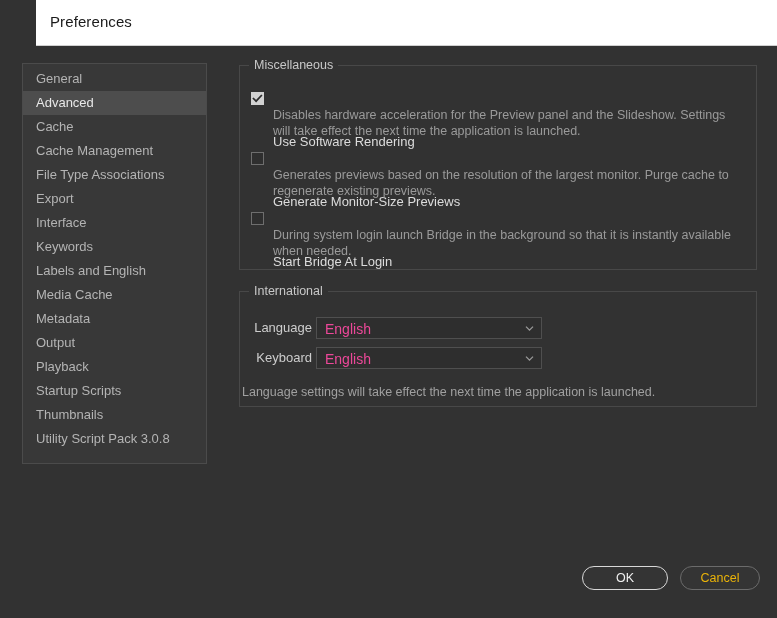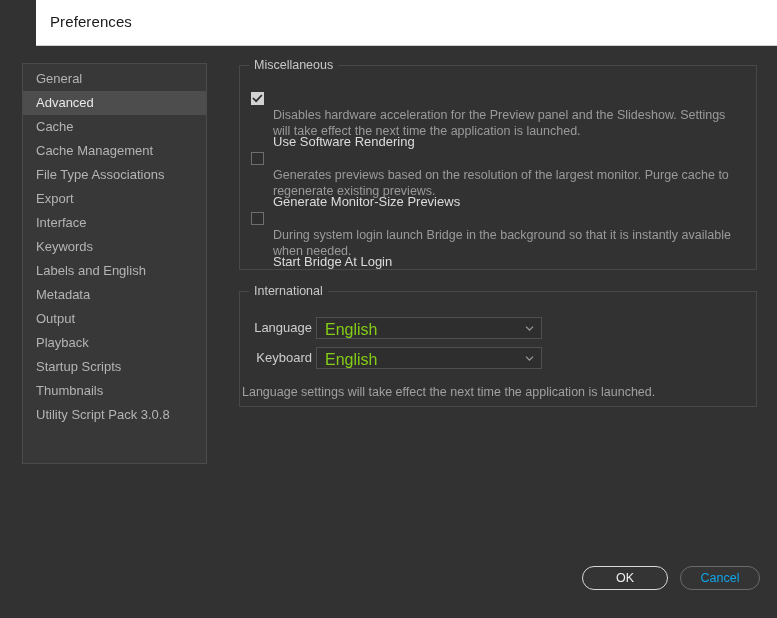--- a/index.html
+++ b/index.html
@@ -182,22 +182,22 @@
     height: 22px;
     background: #2e2e2e;
     border: 1px solid #4f4f4f;
     box-sizing: border-box;
     cursor: default;
   }
   .field-select-value {
     position: absolute;
     left: 8px;
     top: 3px;
-    font-size: 16px;
-    color: #84cc16;
+    font-size: 14px;
+    color: #ec4899;
     text-align: center;
   }
   .field-select-arrow {
     position: absolute;
     right: 7px;
     top: 7px;
     width: 9px;
     height: 7px;
   }
   .field-select-arrow svg { display: block; }
@@ -220,21 +220,21 @@
   }
   .btn {
     height: 24px;
     line-height: 22px;
     padding: 0 18px;
     min-width: 52px;
     text-align: center;
     border-radius: 12px;
     box-sizing: border-box;
     font-size: 12.5px;
-    color: #0ea5e9;
+    color: #eab308;
     background: #343434;
     border: 1px solid #6b6b6b;
     cursor: default;
     user-select: none;
   }
   .btn.primary {
     border-color: #d8d8d8;
     color: #f0f0f0;
     min-width: 86px;
   }
@@ -261,20 +261,21 @@
   <div class="sidebar">
     <div class="sidebar-item">General</div>
     <div class="sidebar-item selected">Advanced</div>
     <div class="sidebar-item">Cache</div>
     <div class="sidebar-item">Cache Management</div>
     <div class="sidebar-item">File Type Associations</div>
     <div class="sidebar-item">Export</div>
     <div class="sidebar-item">Interface</div>
     <div class="sidebar-item">Keywords</div>
     <div class="sidebar-item">Labels and English</div>
+    <div class="sidebar-item">Media Cache</div>
     <div class="sidebar-item">Metadata</div>
     <div class="sidebar-item">Output</div>
     <div class="sidebar-item">Playback</div>
     <div class="sidebar-item">Startup Scripts</div>
     <div class="sidebar-item">Thumbnails</div>
     <div class="sidebar-item">Utility Script Pack 3.0.8</div>
   </div>
 
   <div class="group" id="group-misc">
     <div class="group-label">Miscellaneous</div>

